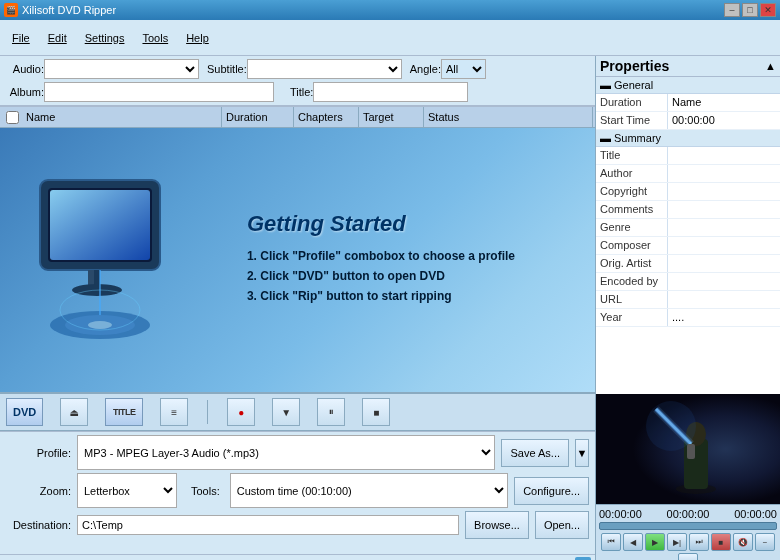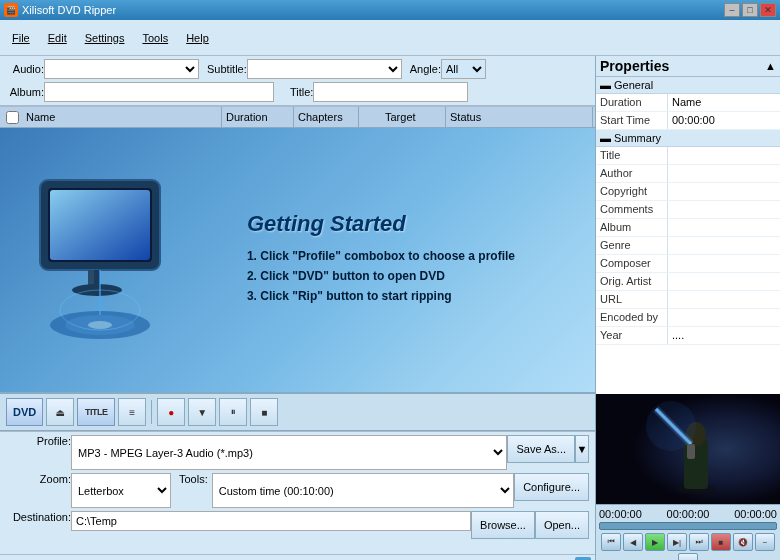--- a/index.html
+++ b/index.html
@@ -97,21 +97,21 @@
       height: 100%;
       display: flex;
       align-items: center;
       padding: 0 4px;
       color: #000;
       font-weight: normal;
     }
     .th-name { width: 200px; }
     .th-duration { width: 72px; }
     .th-chapters { width: 65px; }
-    .th-target { width: 65px; margin-left: 22px; }
+    .th-target { width: 65px; }
     .th-status { flex: 1; }
 
     
     .content-area {
       flex: 1;
       background: linear-gradient(135deg, #3a7ab8 0%, #5a9fd4 30%, #7abce8 60%, #9ad0f0 80%, #b0ddf8 100%);
       position: relative;
       overflow: hidden;
       display: flex;
       align-items: center;
@@ -152,21 +152,21 @@
     }
 
     
     .bottom-toolbar {
       background: #c8dff0;
       border-top: 2px solid #8aaac0;
       border-bottom: 1px solid #8aaac0;
       padding: 4px 6px;
       display: flex;
       align-items: center;
-      gap: 3px;
+      gap: 17px;
     }
     .toolbar-btn {
       height: 28px;
       min-width: 28px;
       background: linear-gradient(to bottom, #e8f4ff, #c8dff0);
       border: 1px solid #8aaac0;
       cursor: pointer;
       display: flex;
       align-items: center;
       justify-content: center;
@@ -177,20 +177,22 @@
     .toolbar-separator { width: 1px; height: 24px; background: #8aaac0; margin: 0 2px; }
 
     
     .bottom-controls {
       background: #d4e8f5;
       padding: 3px 6px;
       border-top: 1px solid #aabbd0;
     }
     .bc-row {
       display: flex;
+      align-items: center;
+      gap: 6px;
       margin-bottom: 3px;
     }
     .bc-row:last-child { margin-bottom: 12px; }
     .bc-label { width: 65px; text-align: right; }
     .bc-select {
       height: 35px;
       background: white;
       border: 1px solid #aaa;
       padding: 1px 2px;
       font-size: 11px;
@@ -536,41 +538,37 @@
       </div>
       <div class="prop-row">
         <span class="prop-key">Copyright</span>
         <span class="prop-val"></span>
       </div>
       <div class="prop-row">
         <span class="prop-key">Comments</span>
         <span class="prop-val"></span>
       </div>
       <div class="prop-row">
-        <span class="prop-key">Album</span>
-        <span class="prop-val"></span>
-      </div>
-      <div class="prop-row">
         <span class="prop-key">Genre</span>
         <span class="prop-val"></span>
       </div>
       <div class="prop-row">
         <span class="prop-key">Composer</span>
         <span class="prop-val"></span>
       </div>
       <div class="prop-row">
         <span class="prop-key">Orig. Artist</span>
         <span class="prop-val"></span>
       </div>
       <div class="prop-row">
+        <span class="prop-key">Encoded by</span>
+        <span class="prop-val"></span>
+      </div>
+      <div class="prop-row">
         <span class="prop-key">URL</span>
-        <span class="prop-val"></span>
-      </div>
-      <div class="prop-row">
-        <span class="prop-key">Encoded by</span>
         <span class="prop-val"></span>
       </div>
       <div class="prop-row">
         <span class="prop-key">Year</span>
         <span class="prop-val">....</span>
       </div>
     </div>
 
     <div class="preview-area">
       <svg width="185" height="110" viewBox="0 0 185 110">

